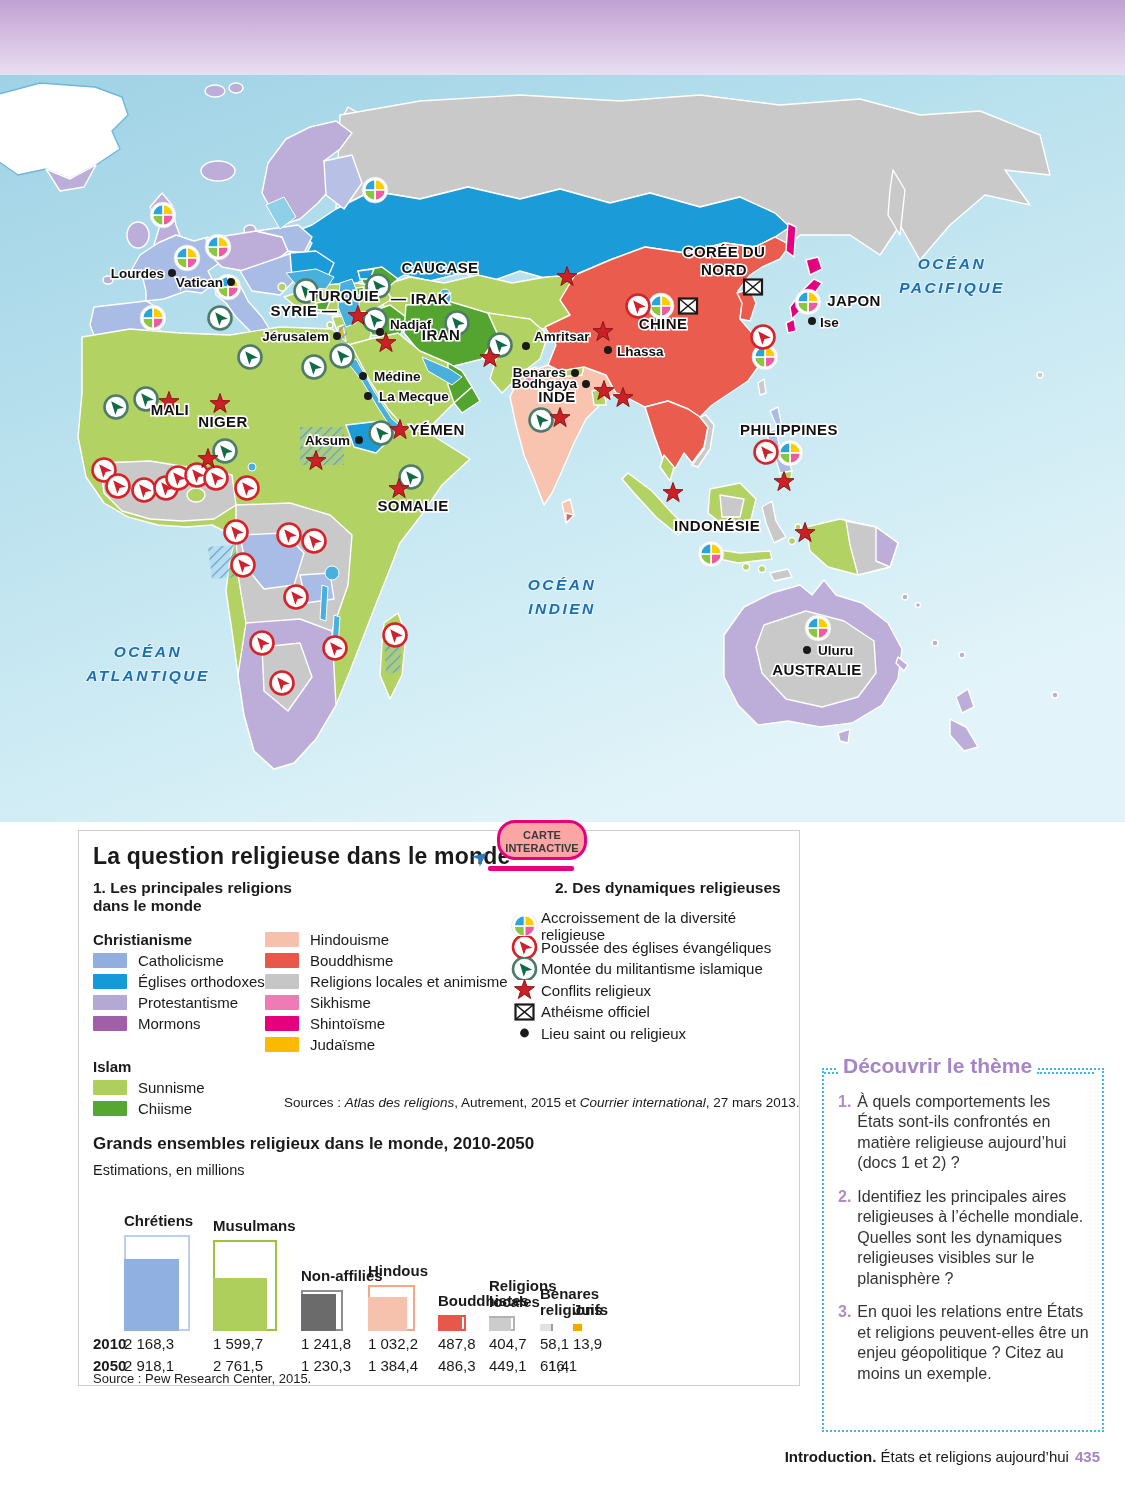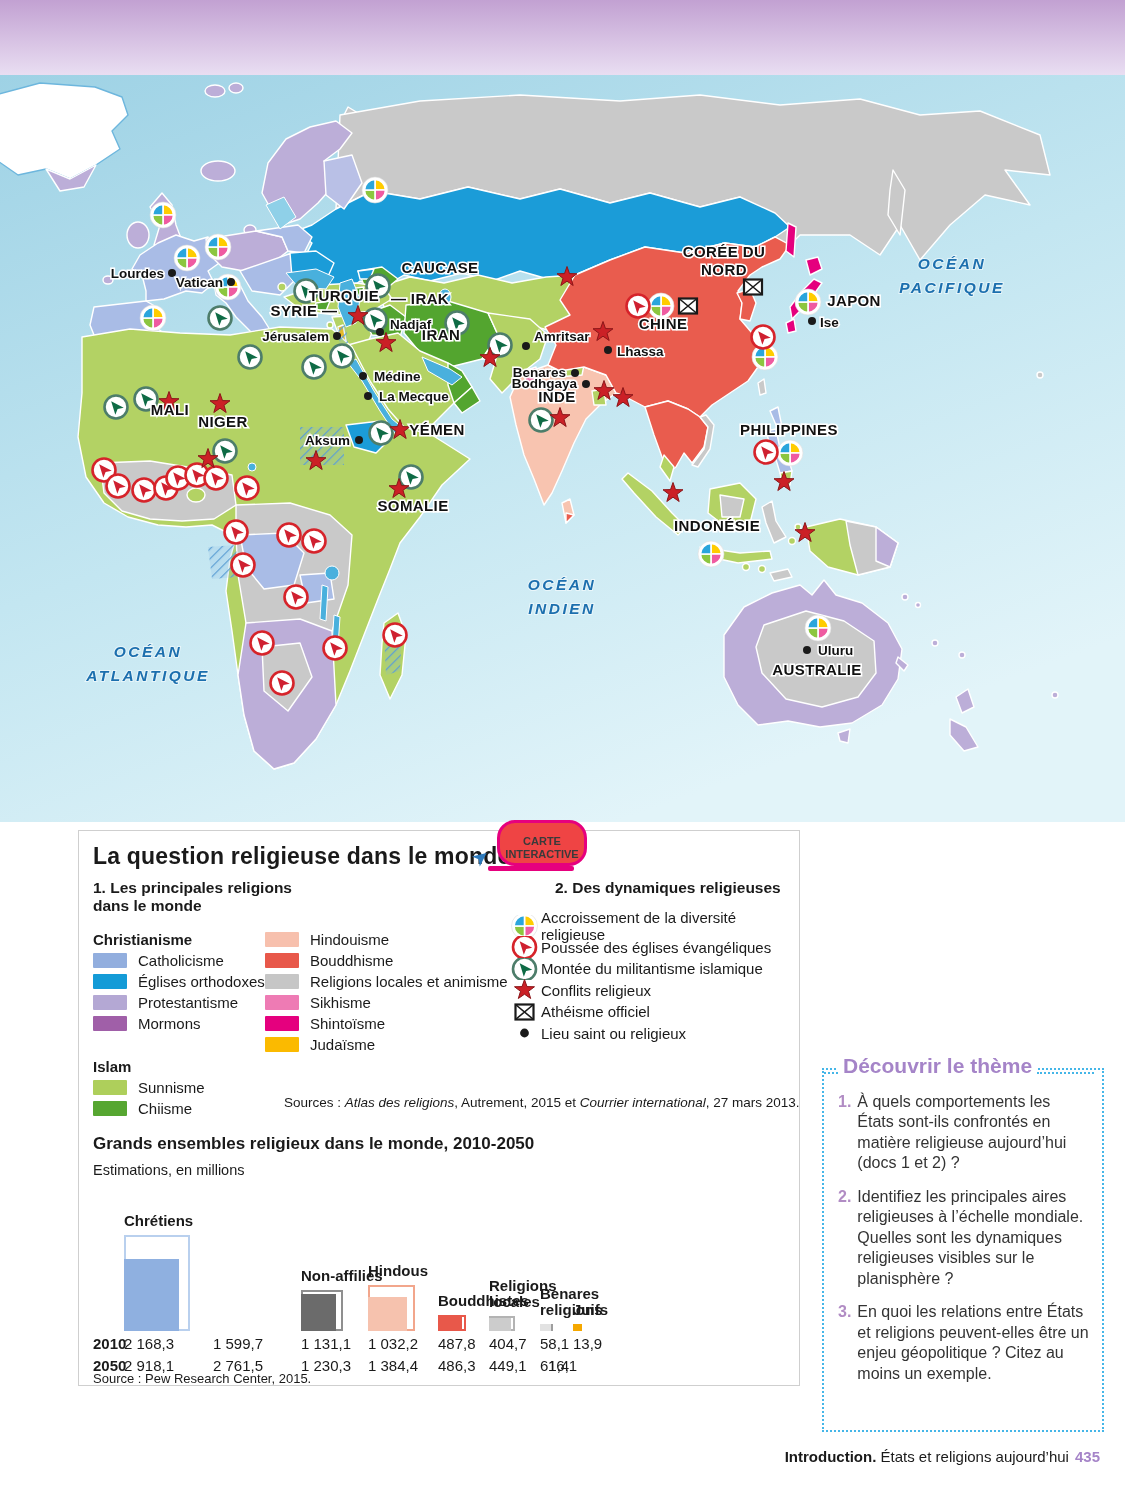--- a/index.html
+++ b/index.html
@@ -26,21 +26,21 @@
   .bars{position:absolute;left:0;top:0;width:560px;height:144px;}
   .bcol{position:absolute;bottom:0;}
   .b-outline{position:absolute;bottom:0;left:0;background:#fff;border-width:2px;border-style:solid;box-sizing:border-box;}
   .b-fill{position:absolute;bottom:0;left:0;}
   .b-label{position:absolute;left:0;font-size:15px;font-weight:700;line-height:1.08;white-space:nowrap;}
   .vrow{position:absolute;left:0;width:560px;height:22px;font-size:15px;}
   .vrow .yr{position:absolute;left:0;font-weight:800;}
   .vrow .val{position:absolute;font-weight:400;white-space:nowrap;}
   .chart-src{position:absolute;left:14px;top:540px;font-size:13px;}
   
-  .badge{position:absolute;left:497px;top:820px;width:76px;background:#ef4444;border:3px solid #e6007e;border-radius:18px;padding:12px 4px 3px;text-align:center;font-size:11px;font-weight:700;line-height:1.15;color:#3a3a3a;cursor:pointer;}
+  .badge{position:absolute;left:497px;top:820px;width:76px;background:#fca5a5;border:3px solid #e6007e;border-radius:18px;padding:6px 4px 3px;text-align:center;font-size:11px;font-weight:700;line-height:1.15;color:#3a3a3a;cursor:pointer;}
   .badge-underline{position:absolute;left:488px;top:866px;width:86px;height:5px;background:#e6007e;border-radius:2px;}
   .badge-cursor{position:absolute;left:472px;top:845px;font-size:20px;color:#2e7bbd;transform:rotate(-38deg);}
   
   .disc{position:absolute;left:822px;top:1068px;width:282px;height:364px;border:2px dotted #45b6e8;box-sizing:border-box;}
   .disc-title{position:absolute;top:-16px;left:0;right:8px;display:flex;align-items:center;font-size:21px;font-weight:800;color:#a584c8;}
   .disc-title .seg{border-bottom:2.5px dotted #45b6e8;height:13px;}
   .disc-title .seg.s1{width:14px;}
   .disc-title .seg.s2{flex:1;}
   .disc-title .tx{padding:0 5px;background:#fff;white-space:nowrap;}
   .disc ol{list-style:none;margin:0;padding:22px 12px 0 14px;}
@@ -497,20 +497,27 @@
   <div class="chart-sub">Estimations, en millions</div>
   <div class="chart" id="chart">
     <div class="bars" id="bars">
         <div class="bcol" style="left: 31px; width: 66px; height: 144px;">
           <div class="b-outline" style="width: 100%; height: 96.2973px; border-color: rgb(185, 208, 238);"></div>
           <div class="b-fill" style="width: 55px; height: 71.5539px; background: rgb(143, 176, 224);"></div>
           <div class="b-label" style="bottom: 102.297px;">
             <div>Chrétiens</div>
           </div>
         </div>
+        <div class="bcol" style="left: 120px; width: 64px; height: 144px;">
+          <div class="b-outline" style="width: 100%; height: 91.1295px; border-color: rgb(156, 194, 62);"></div>
+          <div class="b-fill" style="width: 54px; height: 52.7901px; background: rgb(174, 207, 91);"></div>
+          <div class="b-label" style="bottom: 97.1295px;">
+            <div>Musulmans</div>
+          </div>
+        </div>
         <div class="bcol" style="left: 208px; width: 42px; height: 144px;">
           <div class="b-outline" style="width: 100%; height: 40.5999px; border-color: rgb(143, 143, 143);"></div>
           <div class="b-fill" style="width: 35px; height: 37.3263px; background: rgb(107, 107, 107);"></div>
           <div class="b-label" style="bottom: 46.5999px;">
             <div>Non-affiliés</div>
           </div>
         </div>
         <div class="bcol" style="left: 275px; width: 47px; height: 144px;">
           <div class="b-outline" style="width: 100%; height: 45.6852px; border-color: rgb(242, 166, 140);"></div>
           <div class="b-fill" style="width: 39px; height: 34.0626px; background: rgb(246, 194, 174);"></div>
@@ -546,21 +553,21 @@
           <div class="b-fill" style="width: 8px; height: 7px; background: rgb(245, 168, 0);"></div>
           <div class="b-label" style="bottom: 13px;">
             <div>Juifs</div>
           </div>
         </div>
       </div>
     <div class="vrow" id="vrow2010" style="top:148px;">
         <span class="yr">2010</span>
         <span class="val" style="left: 31px;">2 168,3</span>
         <span class="val" style="left: 120px;">1 599,7</span>
-        <span class="val" style="left: 208px;">1 131,1</span>
+        <span class="val" style="left: 208px;">1 241,8</span>
         <span class="val" style="left: 275px;">1 032,2</span>
         <span class="val" style="left: 345px;">487,8</span>
         <span class="val" style="left: 396px;">404,7</span>
         <span class="val" style="left: 447px;">58,1</span>
         <span class="val" style="left: 480px;">13,9</span>
       </div>
     <div class="vrow" id="vrow2050" style="top:170px;">
         <span class="yr">2050</span>
         <span class="val" style="left: 31px;">2 918,1</span>
         <span class="val" style="left: 120px;">2 761,5</span>

